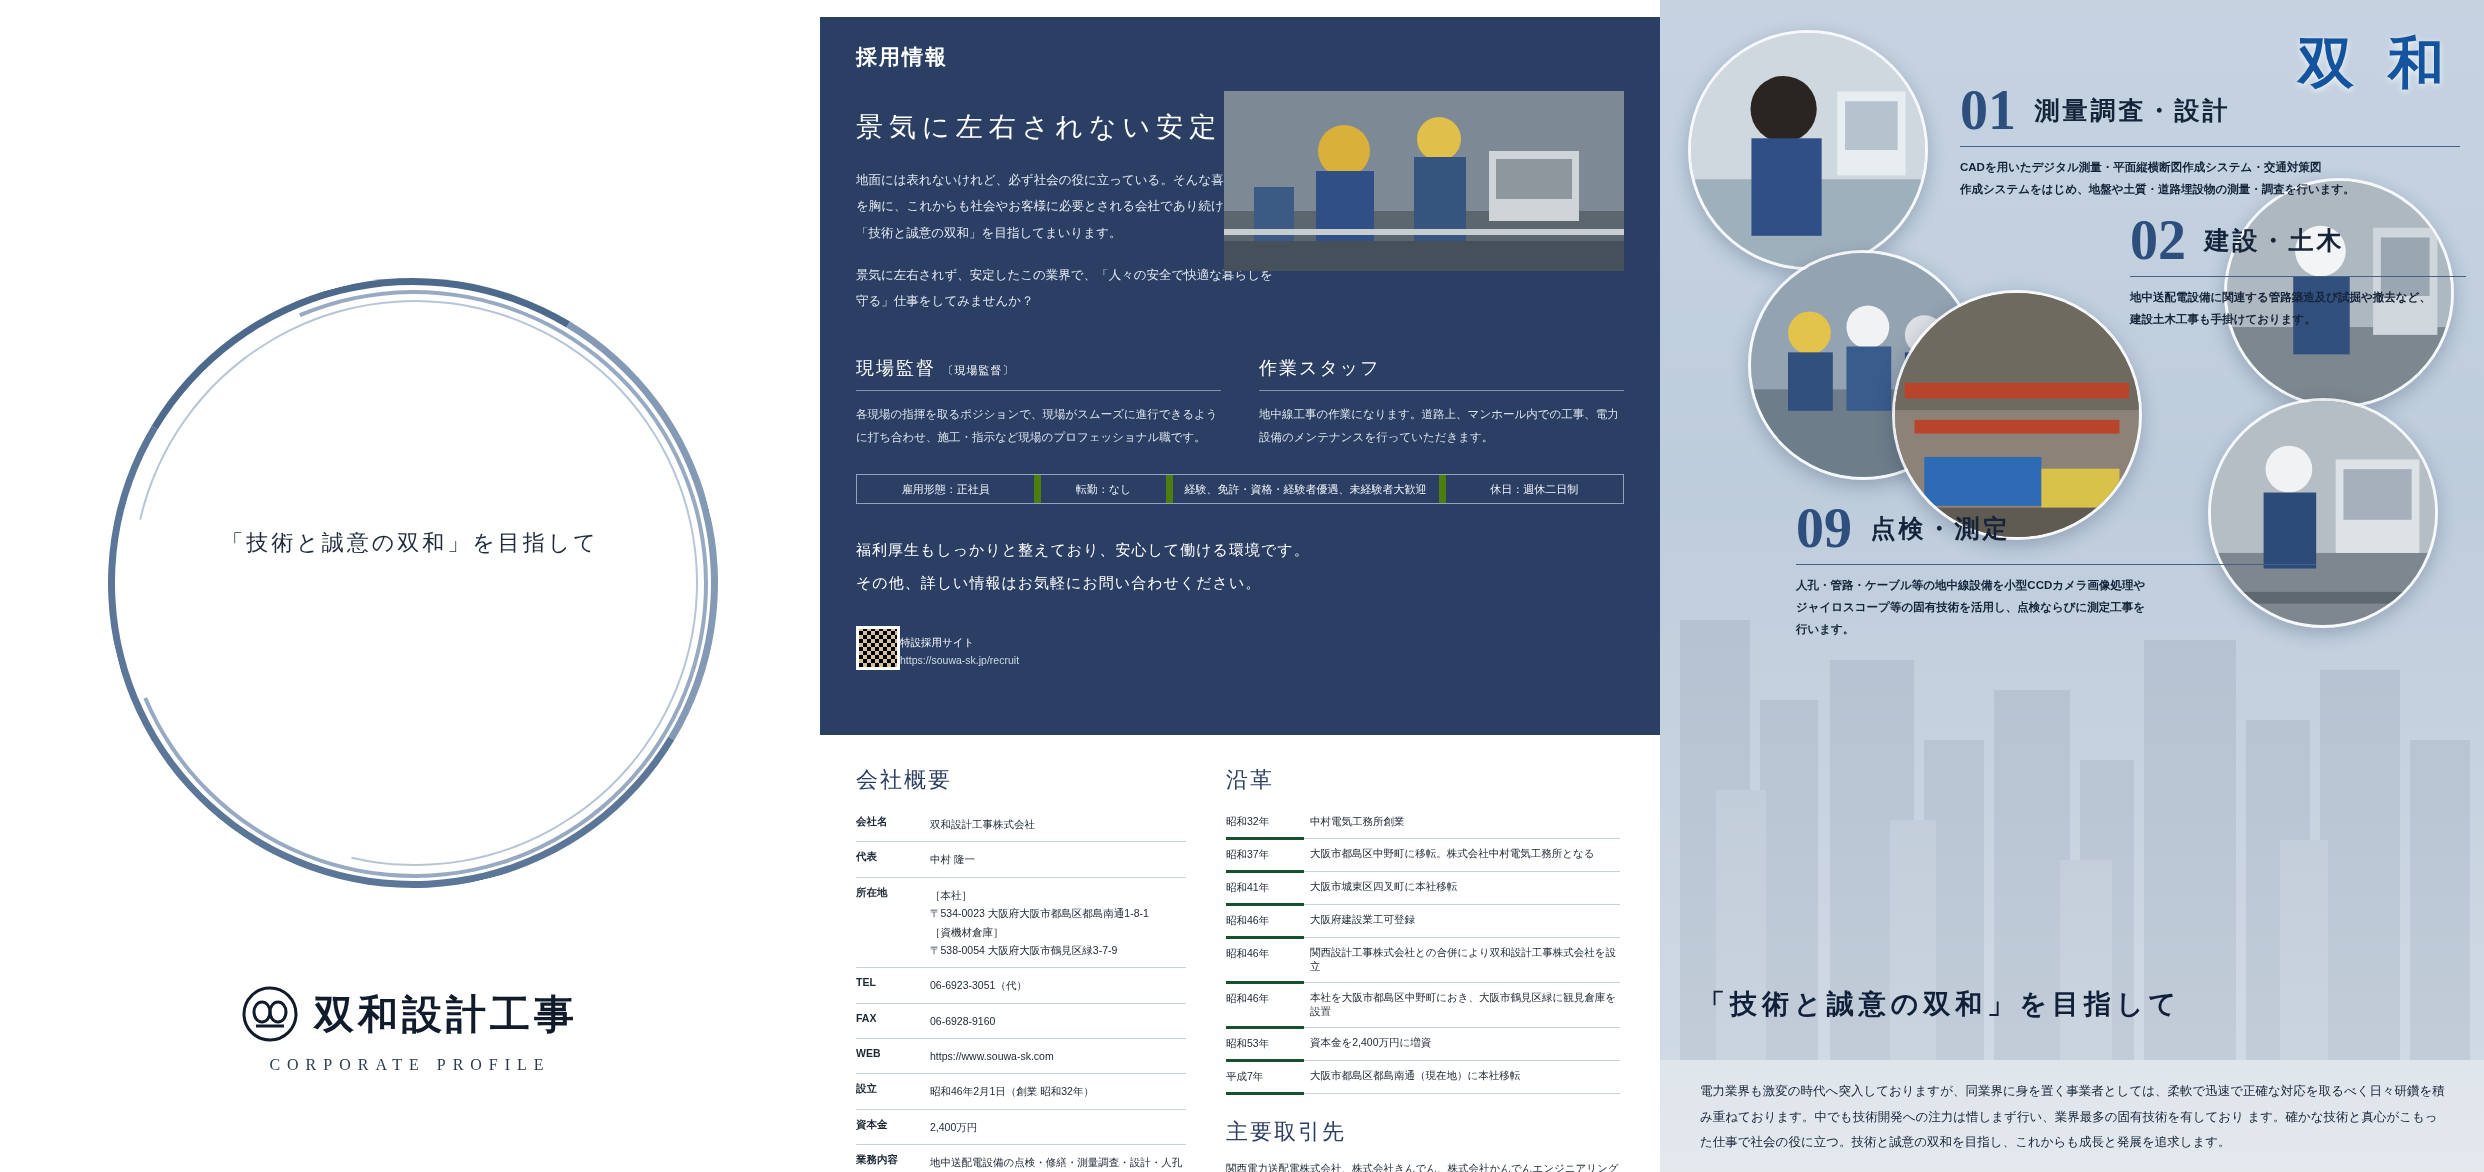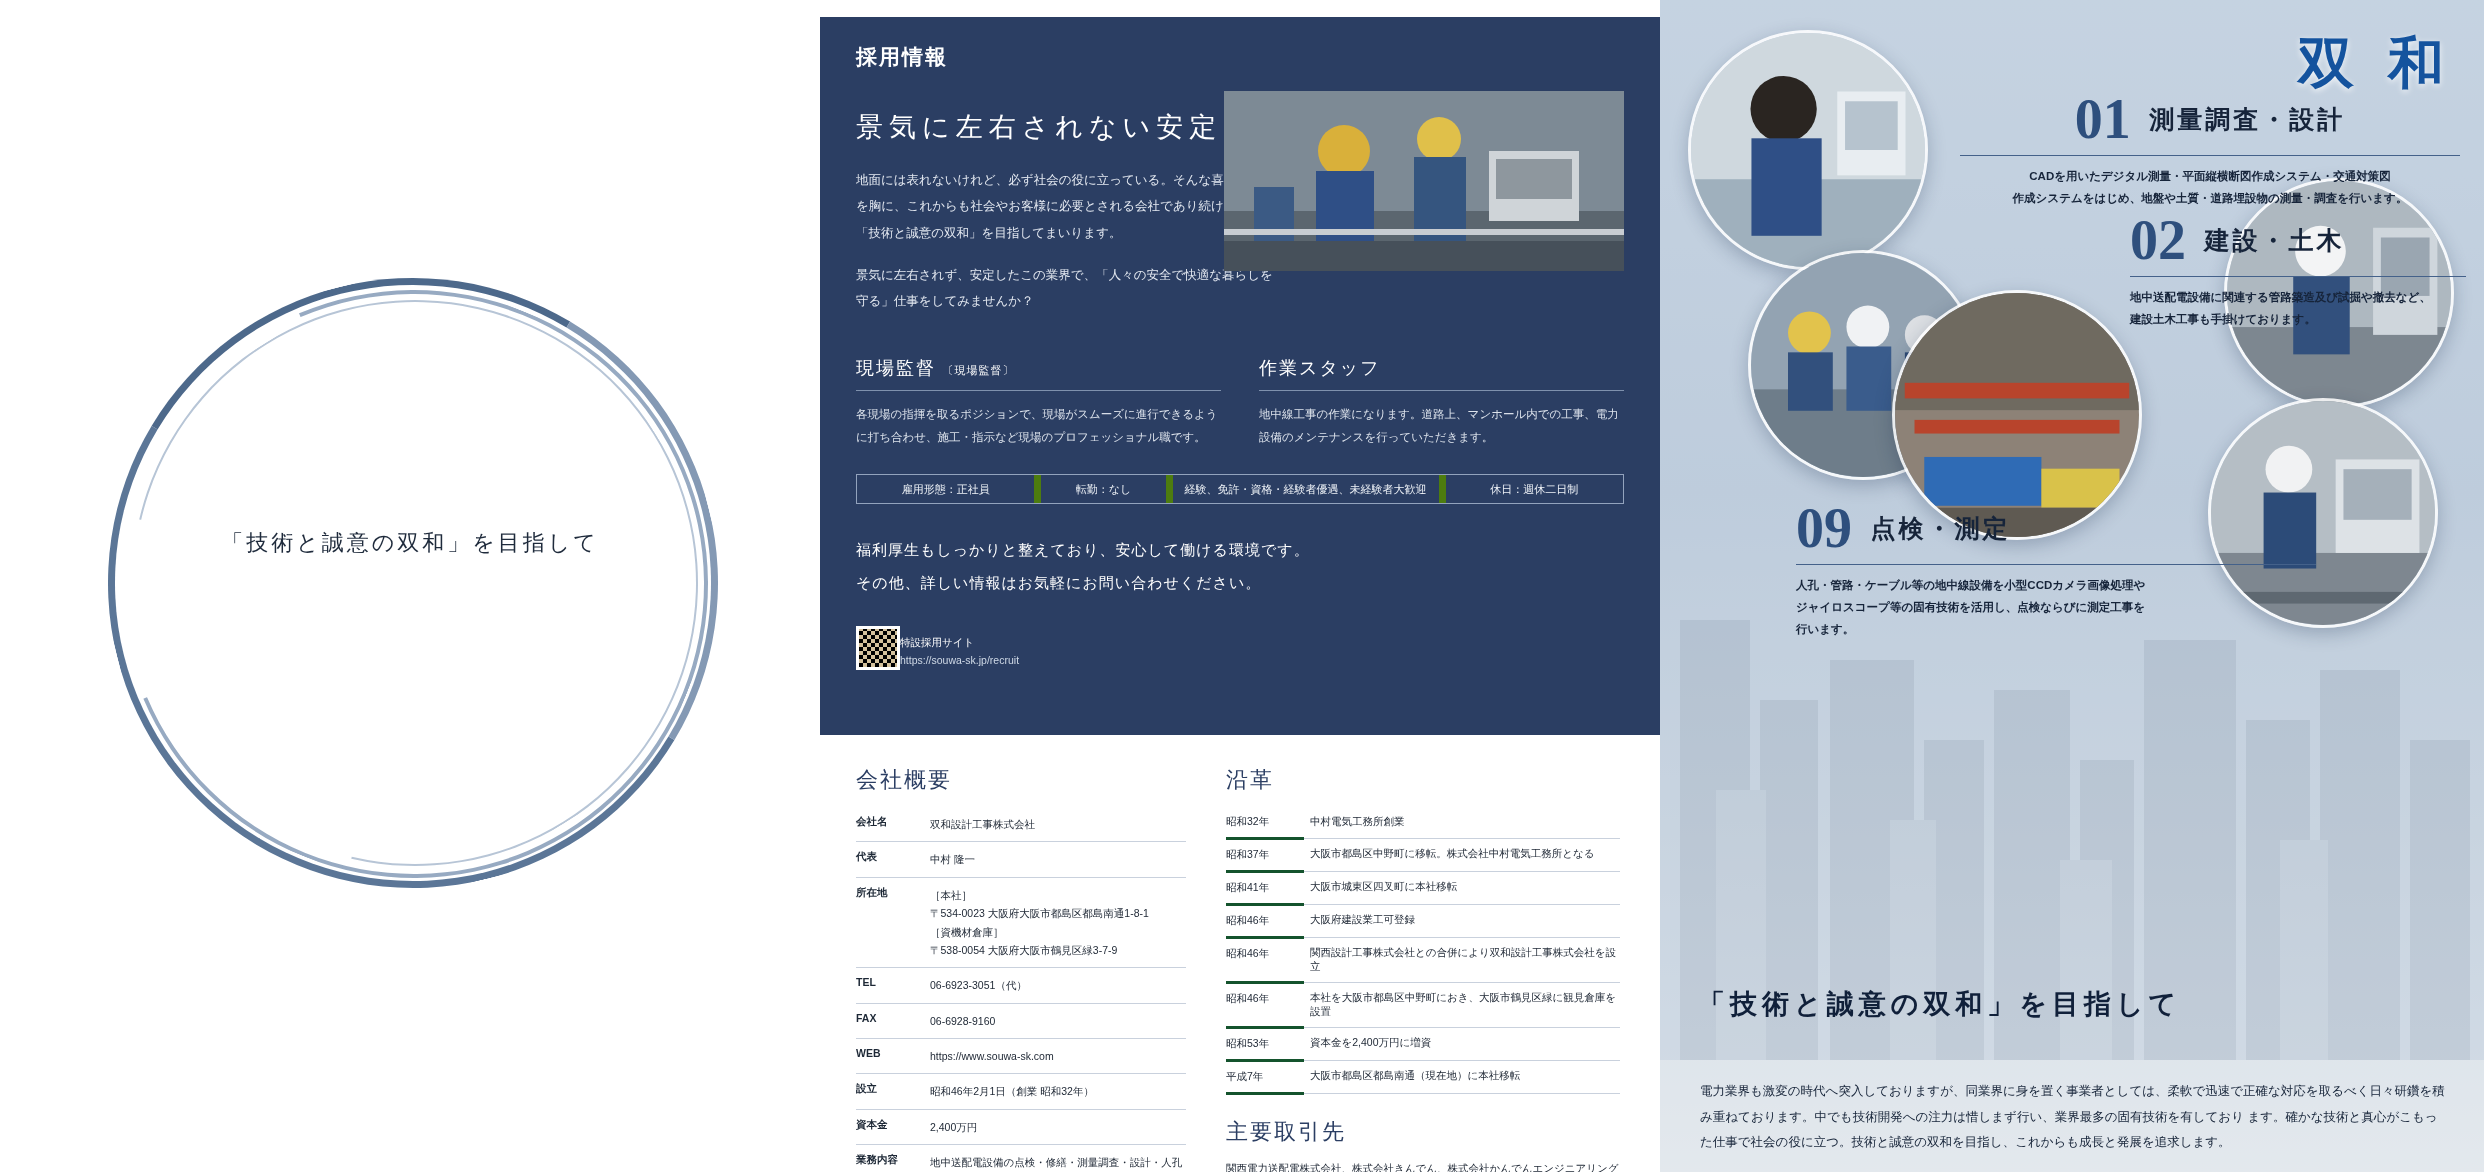--- a/index.html
+++ b/index.html
@@ -250,21 +250,21 @@
     display: inline-block; vertical-align: middle;
     font-size: 25px; font-weight: 700; letter-spacing: 3px;
     color: #16243a; margin-left: 14px;
     font-family: "Liberation Serif", serif;
   }
   .num-rule { height: 1px; background: #44618a; margin-top: 8px; }
   .num-text {
     margin-top: 10px; font-size: 11.5px; line-height: 1.9;
     color: #16243a; font-weight: 700;
   }
-  .b1 { left: 300px; top: 91px;  width: 500px; text-align: center; }
+  .b1 { left: 300px; top: 82px;  width: 500px; }
   .b1 .num-rule { width: 500px; }
   .b2 { left: 470px; top: 212px; width: 336px; }
   .b2 .num-rule { width: 336px; }
   .b3 { left: 136px; top: 500px; width: 520px; }
   .b3 .num-rule { width: 520px; }
 
   .slogan {
     position: absolute; left: 38px; bottom: 150px;
     font-size: 27px; letter-spacing: 5px; color: #10203a;
     font-family: "Liberation Serif", serif; font-weight: 700;
@@ -282,20 +282,34 @@
 
 <div class="page">
 
   <section class="cover">
     <div class="brush-ring"></div>
     <div class="brush-ring r2"></div>
     <div class="brush-ring r3"></div>
 
     <div class="cover-tagline">「技術と誠意の双和」を目指して</div>
 
+    <div class="cover-logo">
+      <div class="cover-logo-row">
+        <span class="logo-mark">
+          <svg viewBox="0 0 56 56" width="56" height="56">
+            <circle cx="28" cy="28" r="26" fill="none" stroke="#101b2b" stroke-width="3"></circle>
+            <ellipse cx="20" cy="26" rx="8" ry="10" fill="none" stroke="#101b2b" stroke-width="3"></ellipse>
+            <ellipse cx="36" cy="26" rx="8" ry="10" fill="none" stroke="#101b2b" stroke-width="3"></ellipse>
+            <path d="M14 40 H42" stroke="#101b2b" stroke-width="3"></path>
+          </svg>
+        </span>
+        <span class="cover-logo-name">双和設計工事</span>
+      </div>
+      <div class="cover-logo-sub">CORPORATE PROFILE</div>
+    </div>
   </section>
 
   <section class="middle">
 
     <div class="recruit">
       <h2>採用情報</h2>
       <div class="recruit-head">景気に左右されない安定した基盤</div>
 
       <div class="recruit-body">
         <p>地面には表れないけれど、必ず社会の役に立っている。そんな喜びと誇りを胸に、これからも社会やお客様に必要とされる会社であり続けるため、「技術と誠意の双和」を目指してまいります。</p>

